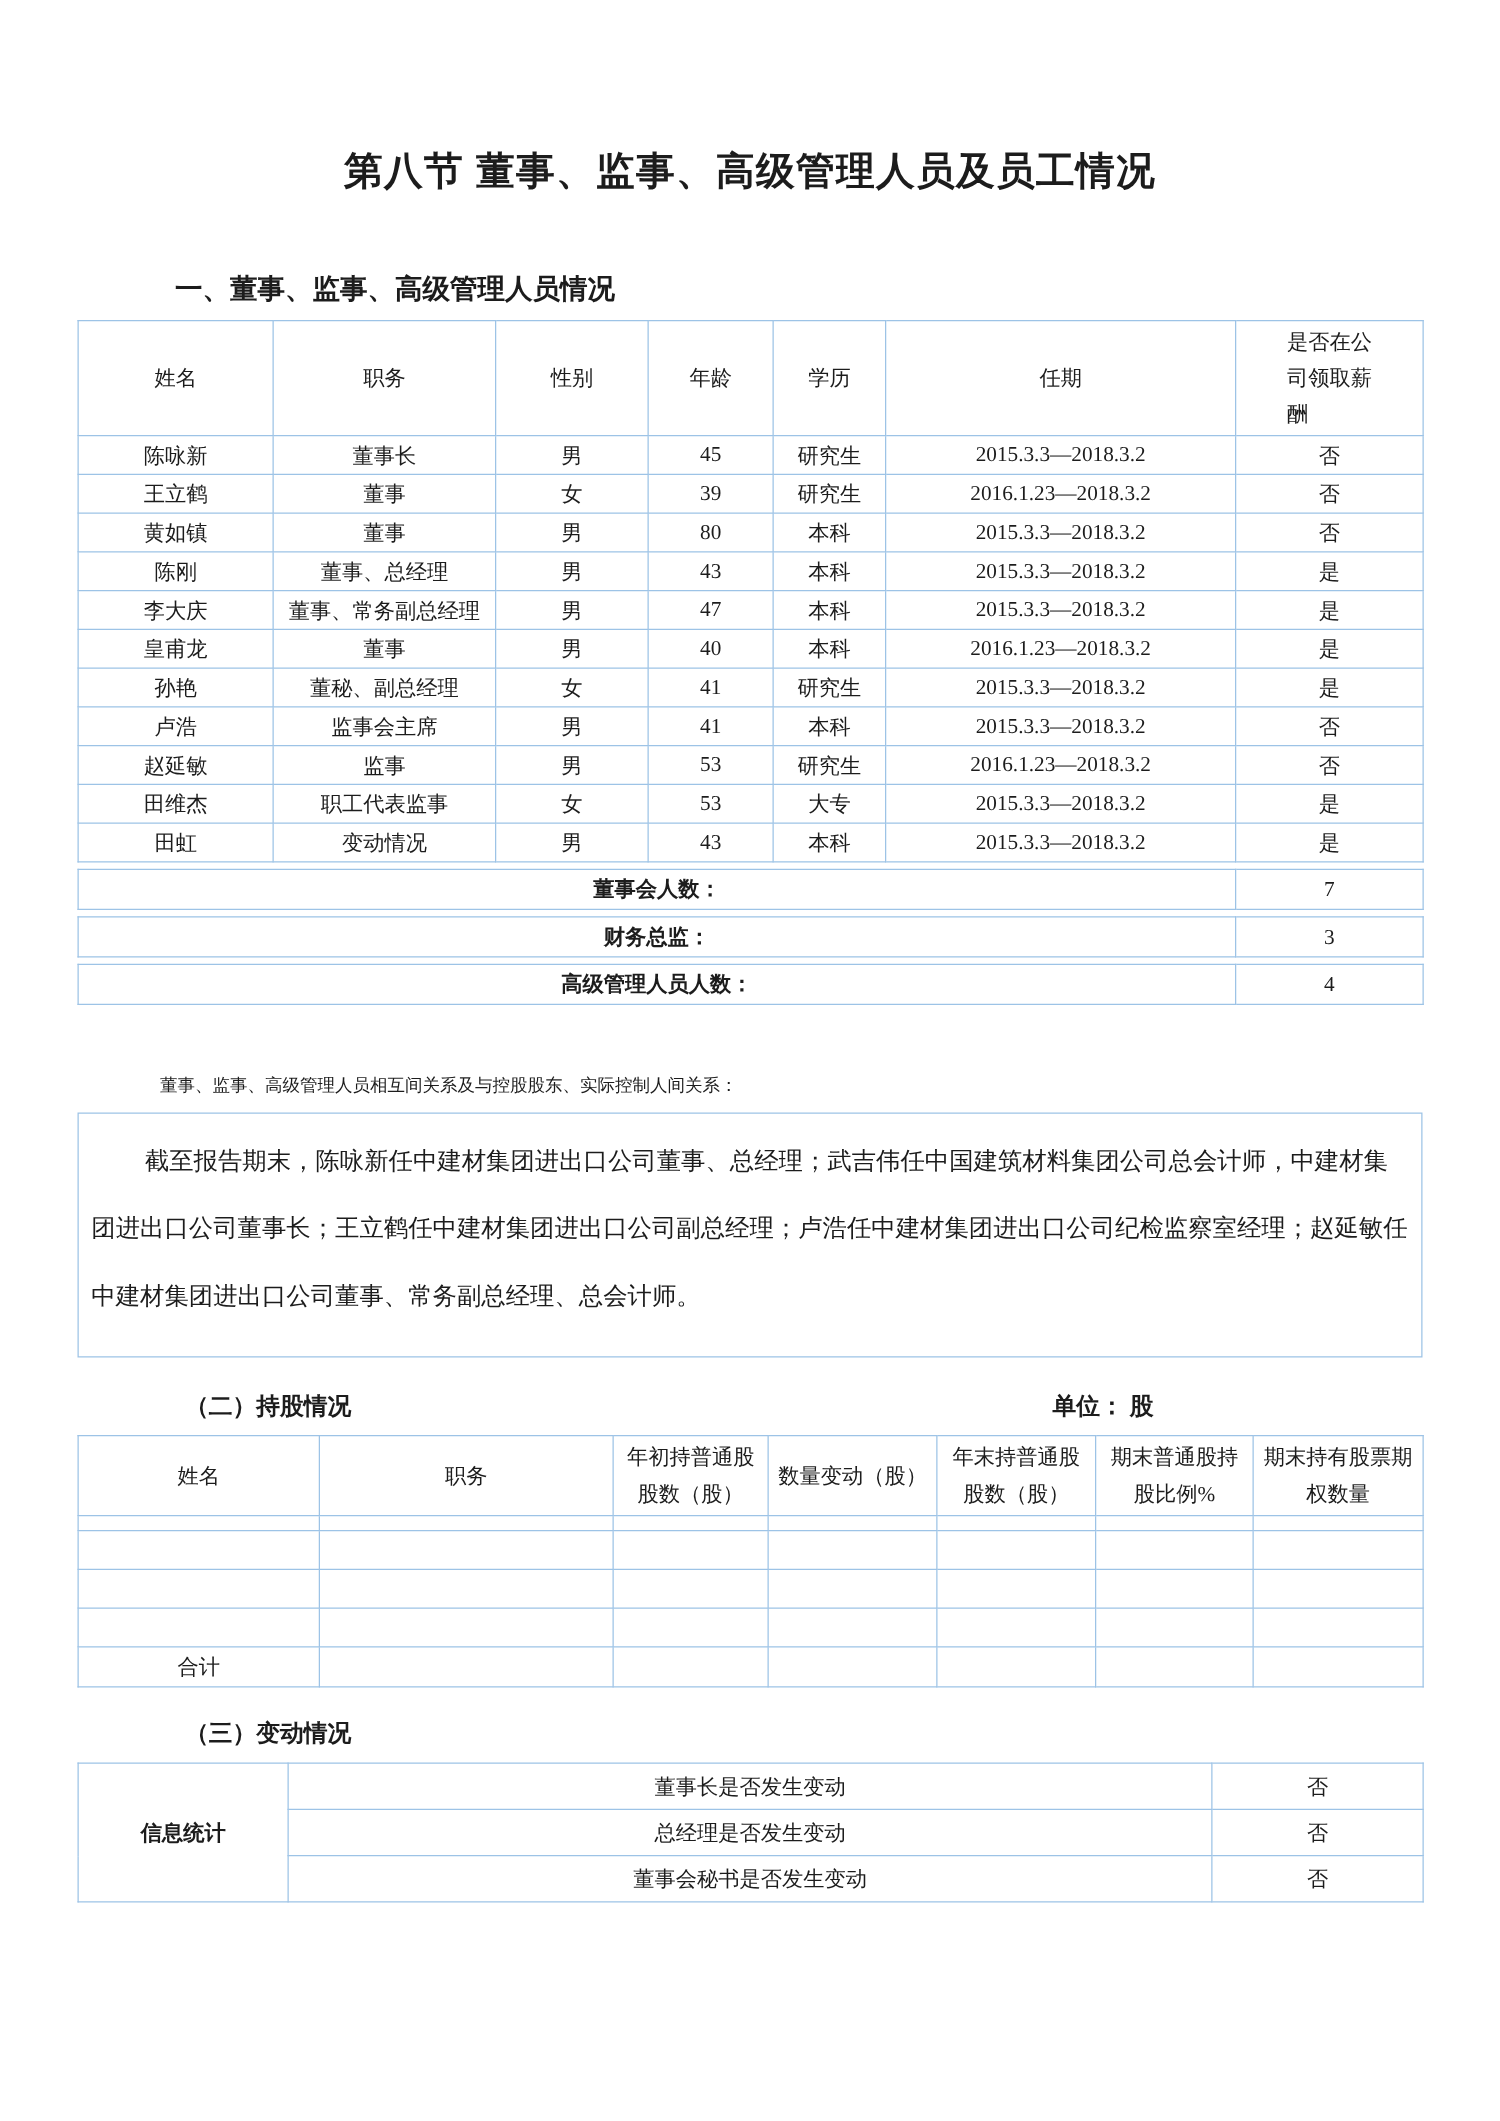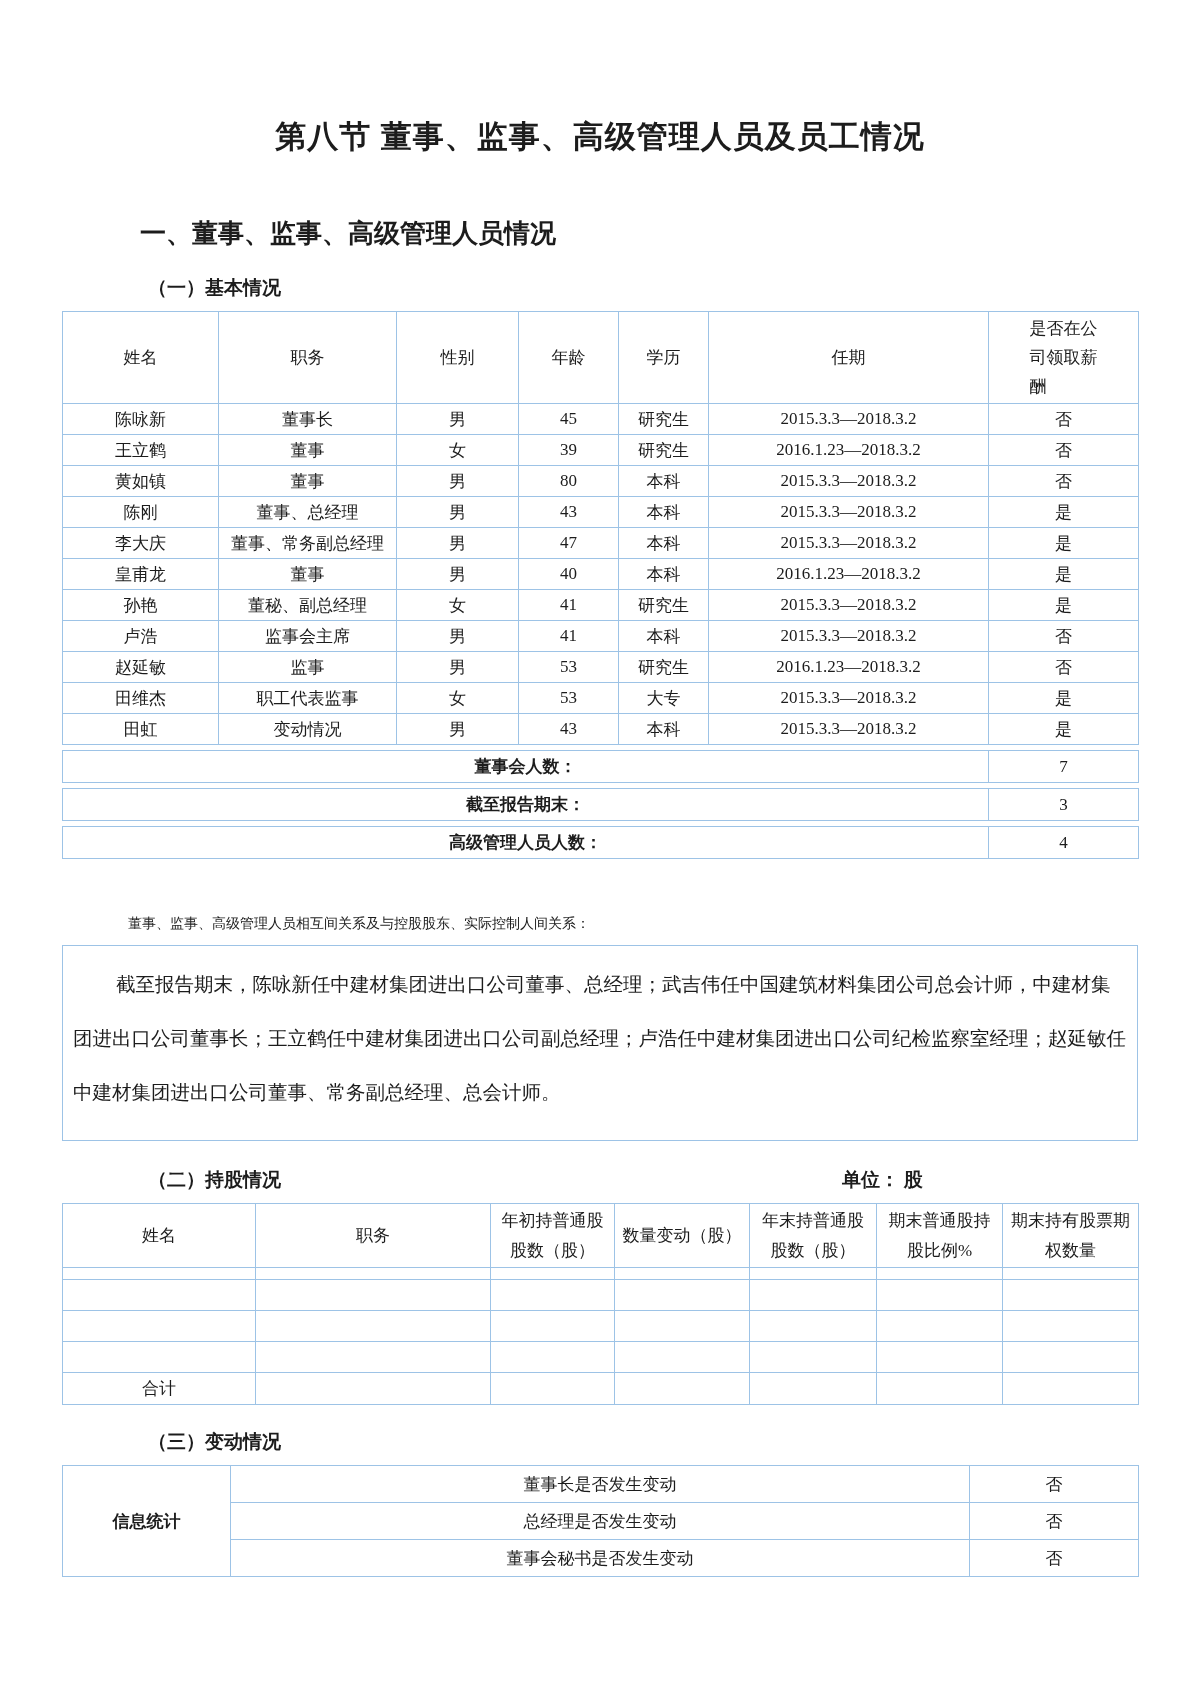--- a/index.html
+++ b/index.html
@@ -12,21 +12,21 @@
     font-family:"Liberation Serif","DejaVu Serif",serif;
   }
   .page{width:1076px;margin-left:62px;padding-top:116px;}
 
   .doc-title{
     font-family:"Liberation Sans","DejaVu Sans",sans-serif;
     font-size:31px;font-weight:bold;text-align:center;margin:0;letter-spacing:1px;
   }
   .sec-heading{
     font-family:"Liberation Sans","DejaVu Sans",sans-serif;
-    font-size:26px;font-weight:bold;margin:58px 0 0 78px;
+    font-size:22px;font-weight:bold;margin:58px 0 0 78px;
   }
   .sub-heading{font-size:19px;font-weight:bold;margin:24px 0 0 86px;}
 
   table.t{border-collapse:collapse;table-layout:fixed;width:1076px;font-size:17px;}
   table.t td,table.t th{
     border:1px solid var(--bd);padding:0 4px;text-align:center;
     font-weight:normal;overflow:hidden;vertical-align:middle;
   }
   table.t tr{height:31px;}
   table.t thead tr{height:92px;}
@@ -60,21 +60,20 @@
 </style>
 </head>
 <body>
 
 <div class="page">
 
   <h1 class="doc-title">第八节 董事、监事、高级管理人员及员工情况</h1>
 
   <div class="sec-heading">一、董事、监事、高级管理人员情况</div>
 
-  <div class="sub-heading">（一）基本情况</div>
 
   <table class="t basic">
     <colgroup>
       <col style="width:156px">
         <col style="width:178px">
         <col style="width:122px">
       <col style="width:100px">
         <col style="width:90px">
         <col style="width:280px">
         <col style="width:150px">
@@ -207,21 +206,21 @@
     </tr>
   </tbody>
     </table>
   <table class="t sum">
     <colgroup>
         <col style="width:926px">
         <col style="width:150px">
       </colgroup>
     <tbody>
         <tr>
-      <td class="lab">截至报告期末：</td>
+      <td class="lab">财务总监：</td>
       <td>3</td>
     </tr>
   </tbody>
     </table>
   <table class="t sum">
     <colgroup>
         <col style="width:926px">
         <col style="width:150px">
       </colgroup>
     <tbody>

